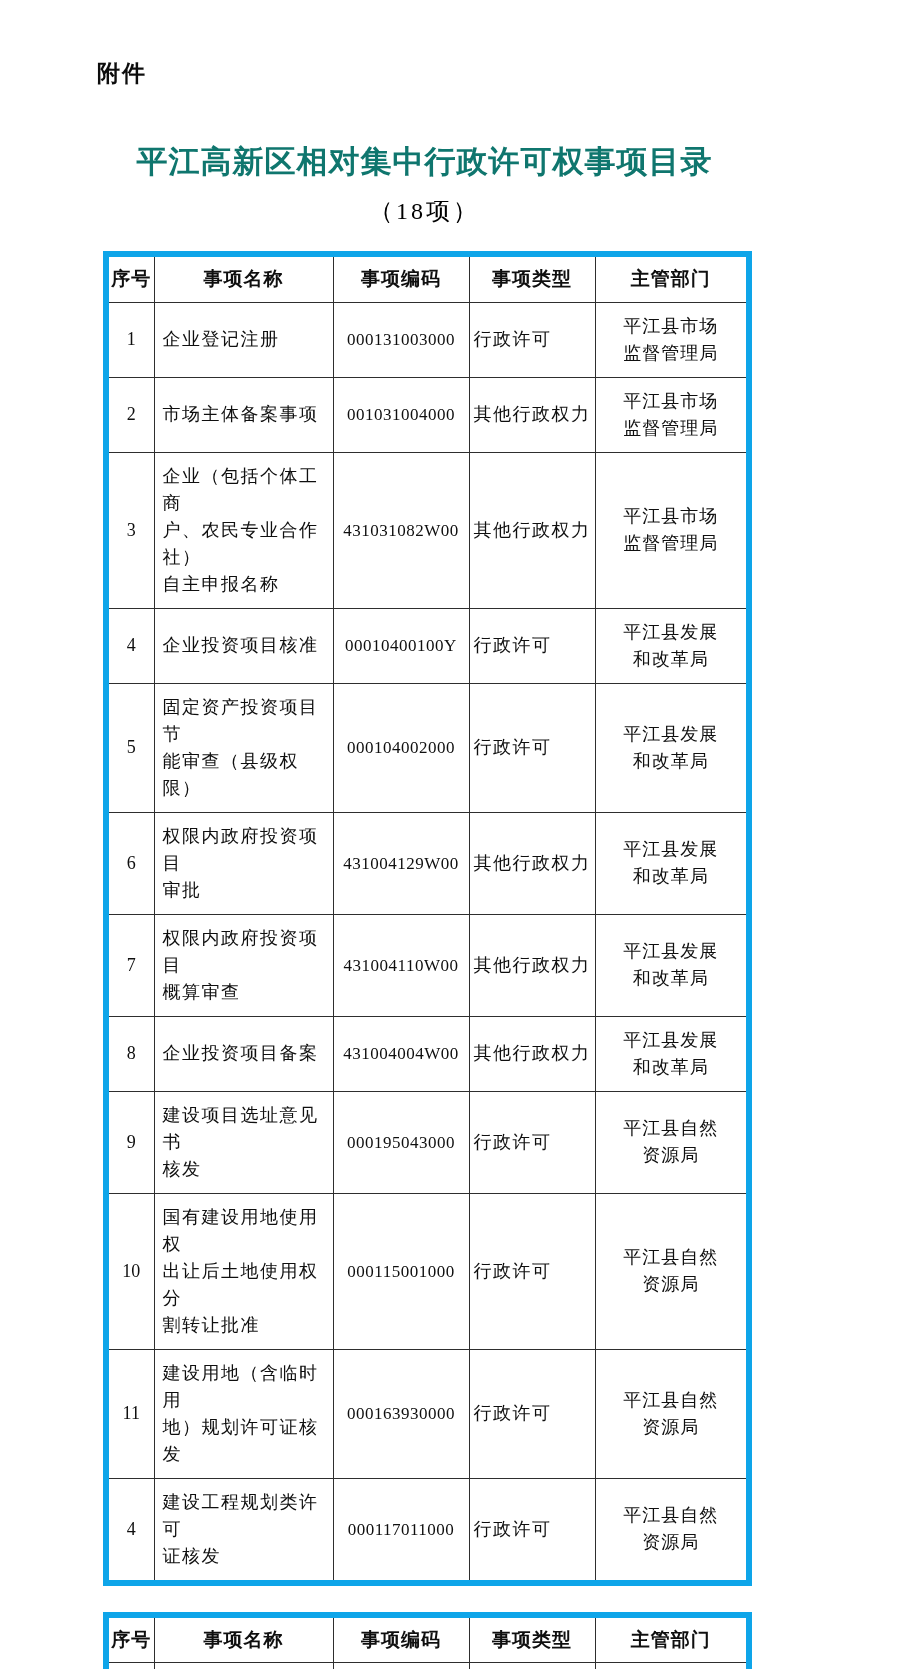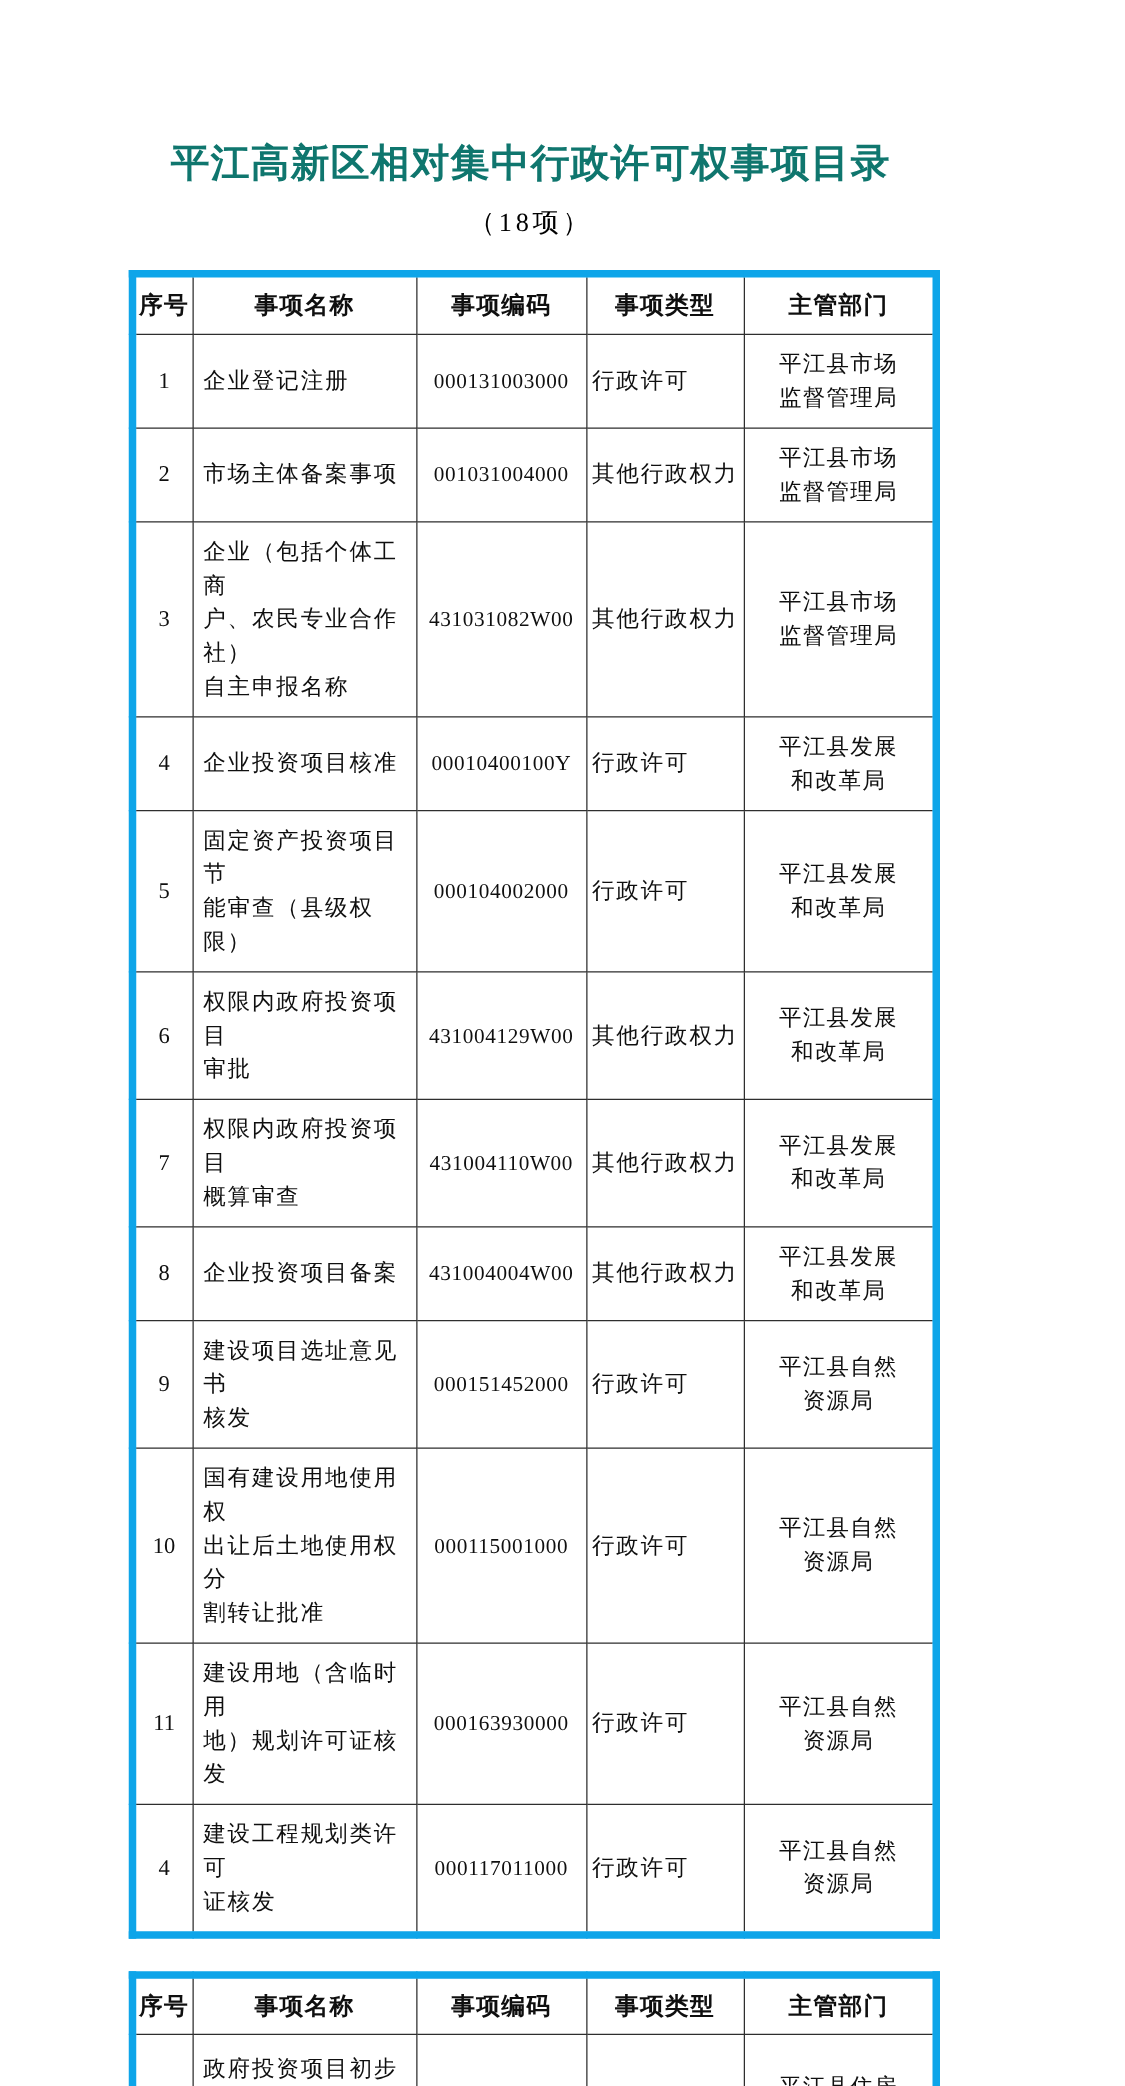--- a/index.html
+++ b/index.html
@@ -31,21 +31,21 @@
     text-align: center;
     font-weight: bold;
     font-size: 31px;
     letter-spacing: 1px;
     color: #0f766e;
   }
 
   .doc-subtitle {
     margin-top: 12px;
     text-align: center;
-    font-size: 21px;
+    font-size: 24px;
     letter-spacing: 3px;
     color: #000000;
   }
 
   table.items-table {
     margin-top: 24px;
     width: 643px;
     border-collapse: collapse;
     table-layout: fixed;
     border: 6px solid #0ea5e9;
@@ -106,20 +106,21 @@
   }
 
   
   table.items-table.second td { padding-top: 14px; padding-bottom: 14px; }
 </style>
 </head>
 <body>
 
 <div class="page">
 
+  <div class="attachment-label">附件</div>
 
   <div class="doc-title">平江高新区相对集中行政许可权事项目录</div>
 
   <div class="doc-subtitle">（18项）</div>
 
   <table class="items-table first">
     <colgroup>
       <col class="w-no">
         <col class="w-name">
         <col class="w-code">
@@ -202,21 +203,21 @@
     <td class="c-name">企业投资项目备案</td>
     <td class="c-code">431004004W00</td>
     <td class="c-type">其他行政权力</td>
     <td class="c-dept">平江县发展
 和改革局</td>
   </tr>
         <tr>
     <td class="c-no">9</td>
     <td class="c-name">建设项目选址意见书
 核发</td>
-    <td class="c-code">000151452000</td>
+    <td class="c-code">000195043000</td>
     <td class="c-type">行政许可</td>
     <td class="c-dept">平江县自然
 资源局</td>
   </tr>
         <tr>
     <td class="c-no">10</td>
     <td class="c-name">国有建设用地使用权
 出让后土地使用权分
 割转让批准</td>
     <td class="c-code">000115001000</td>

